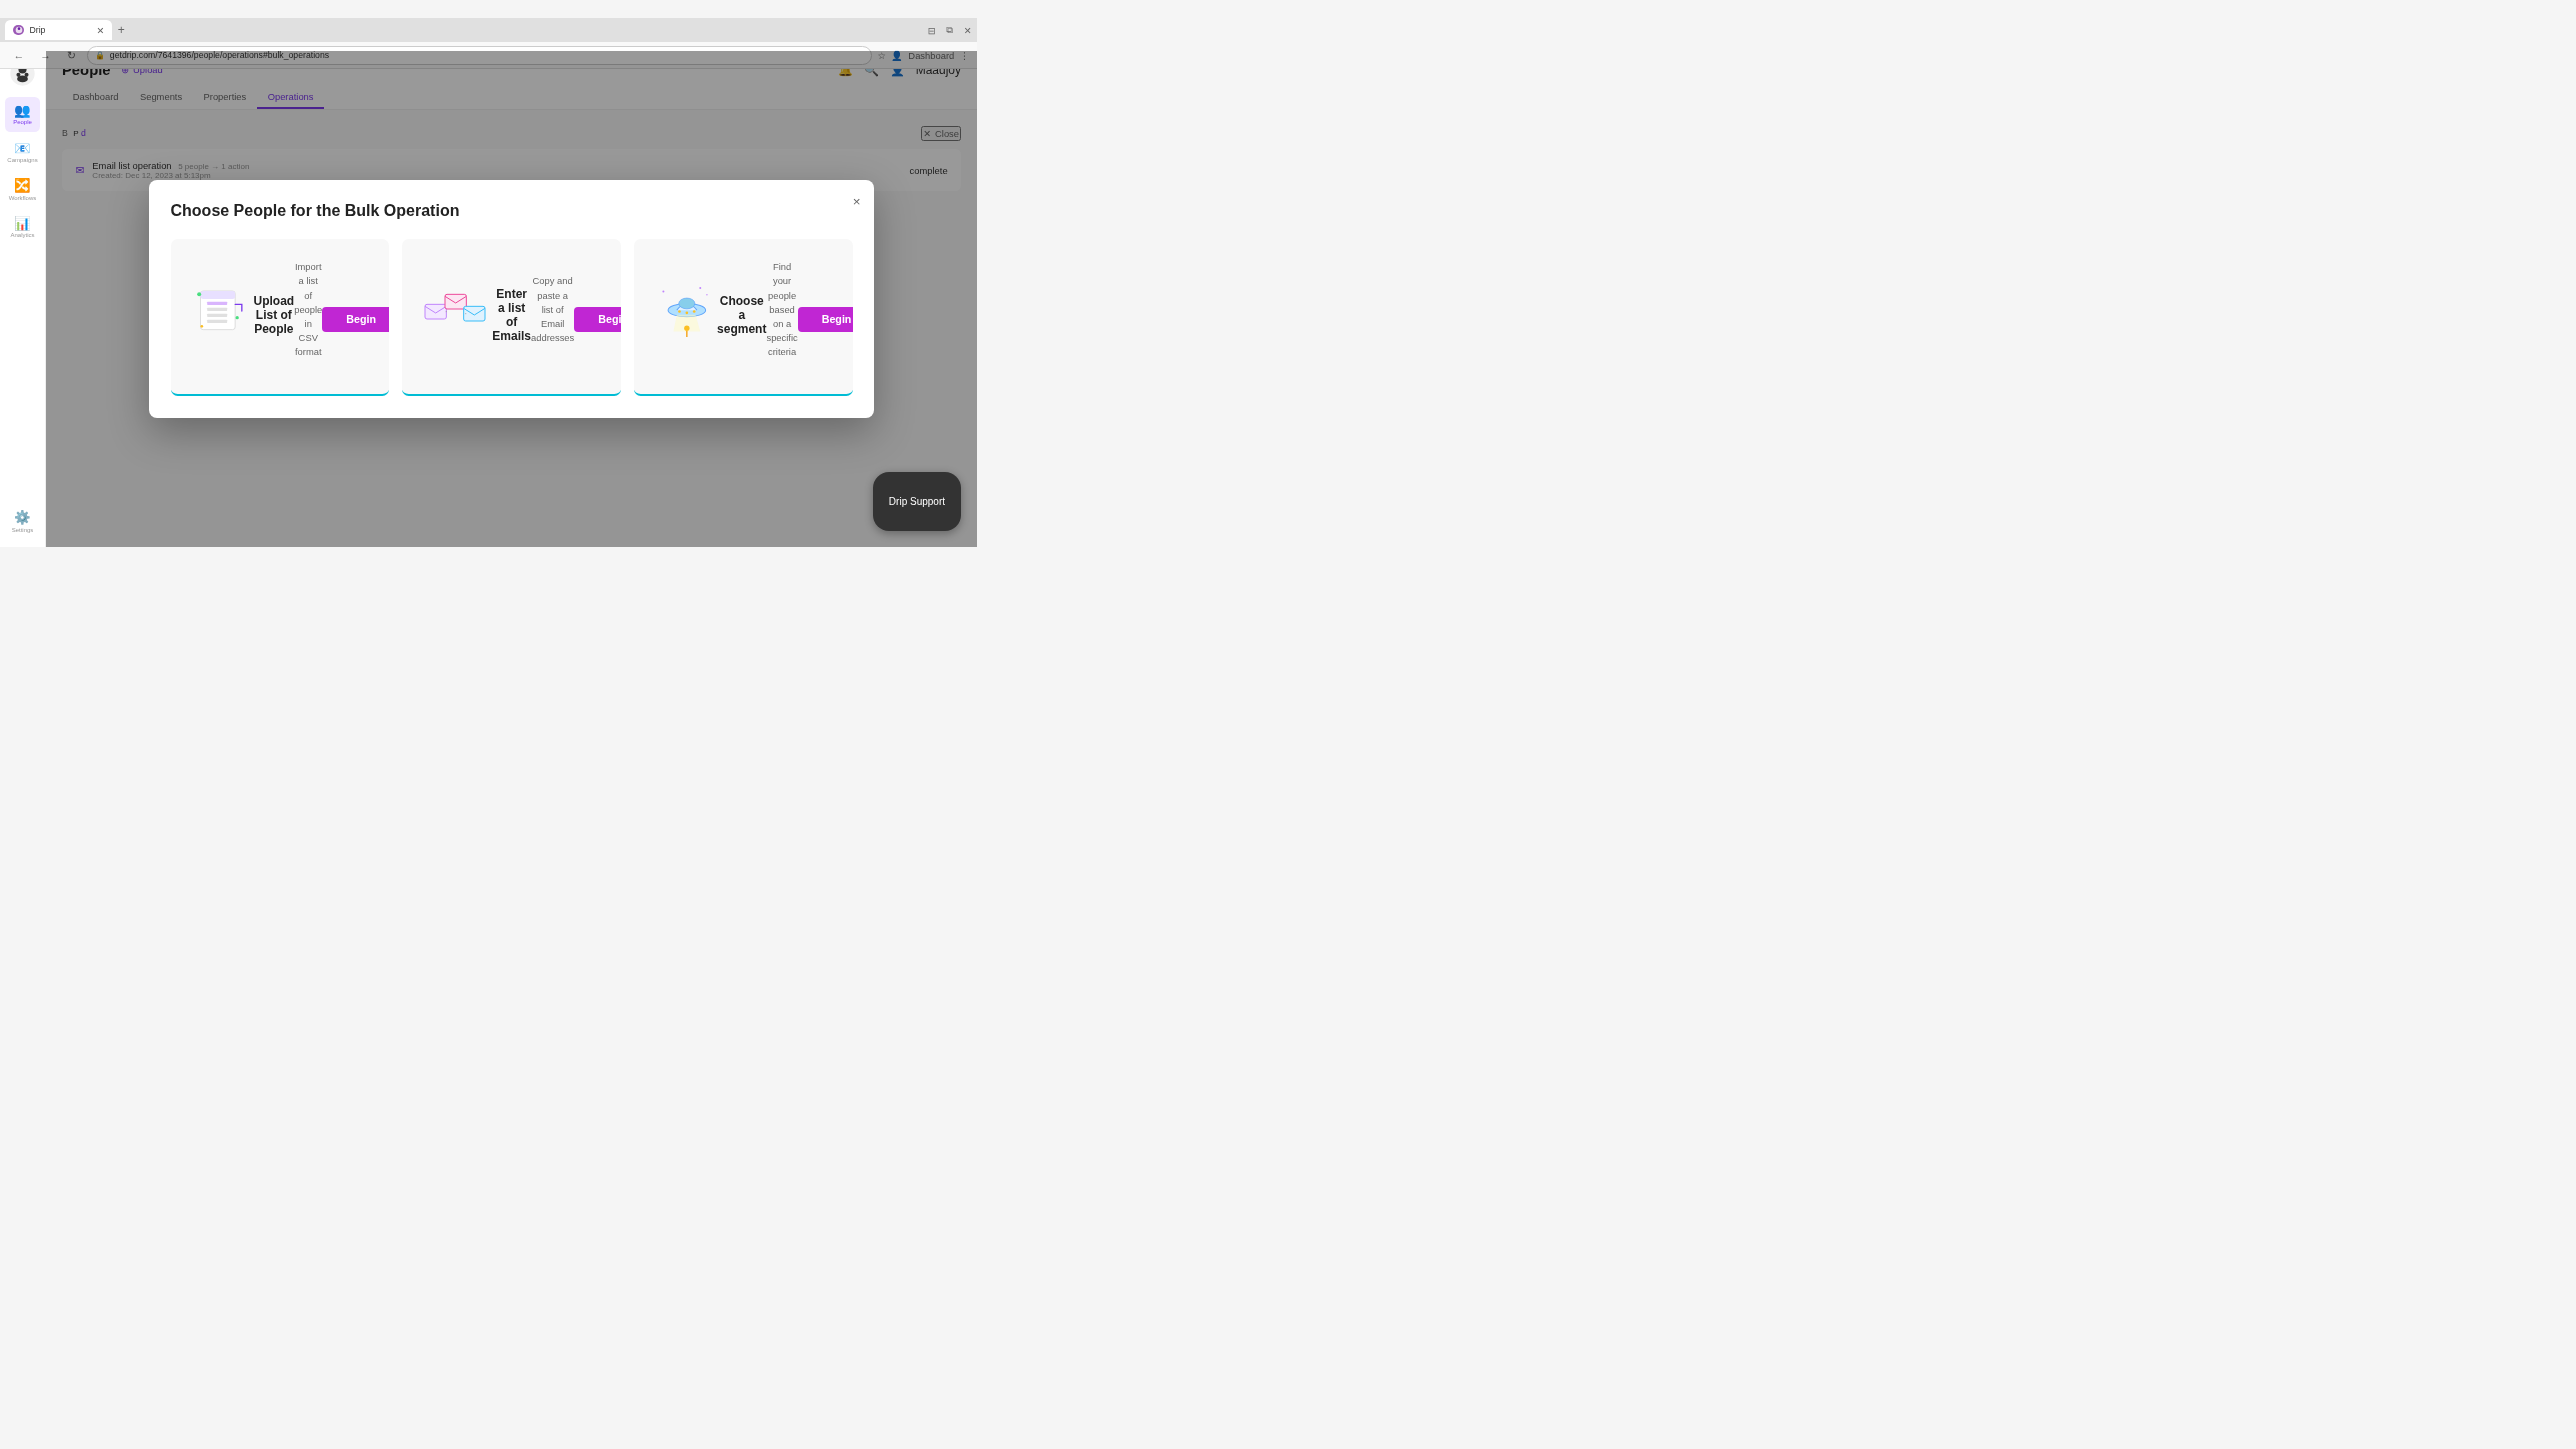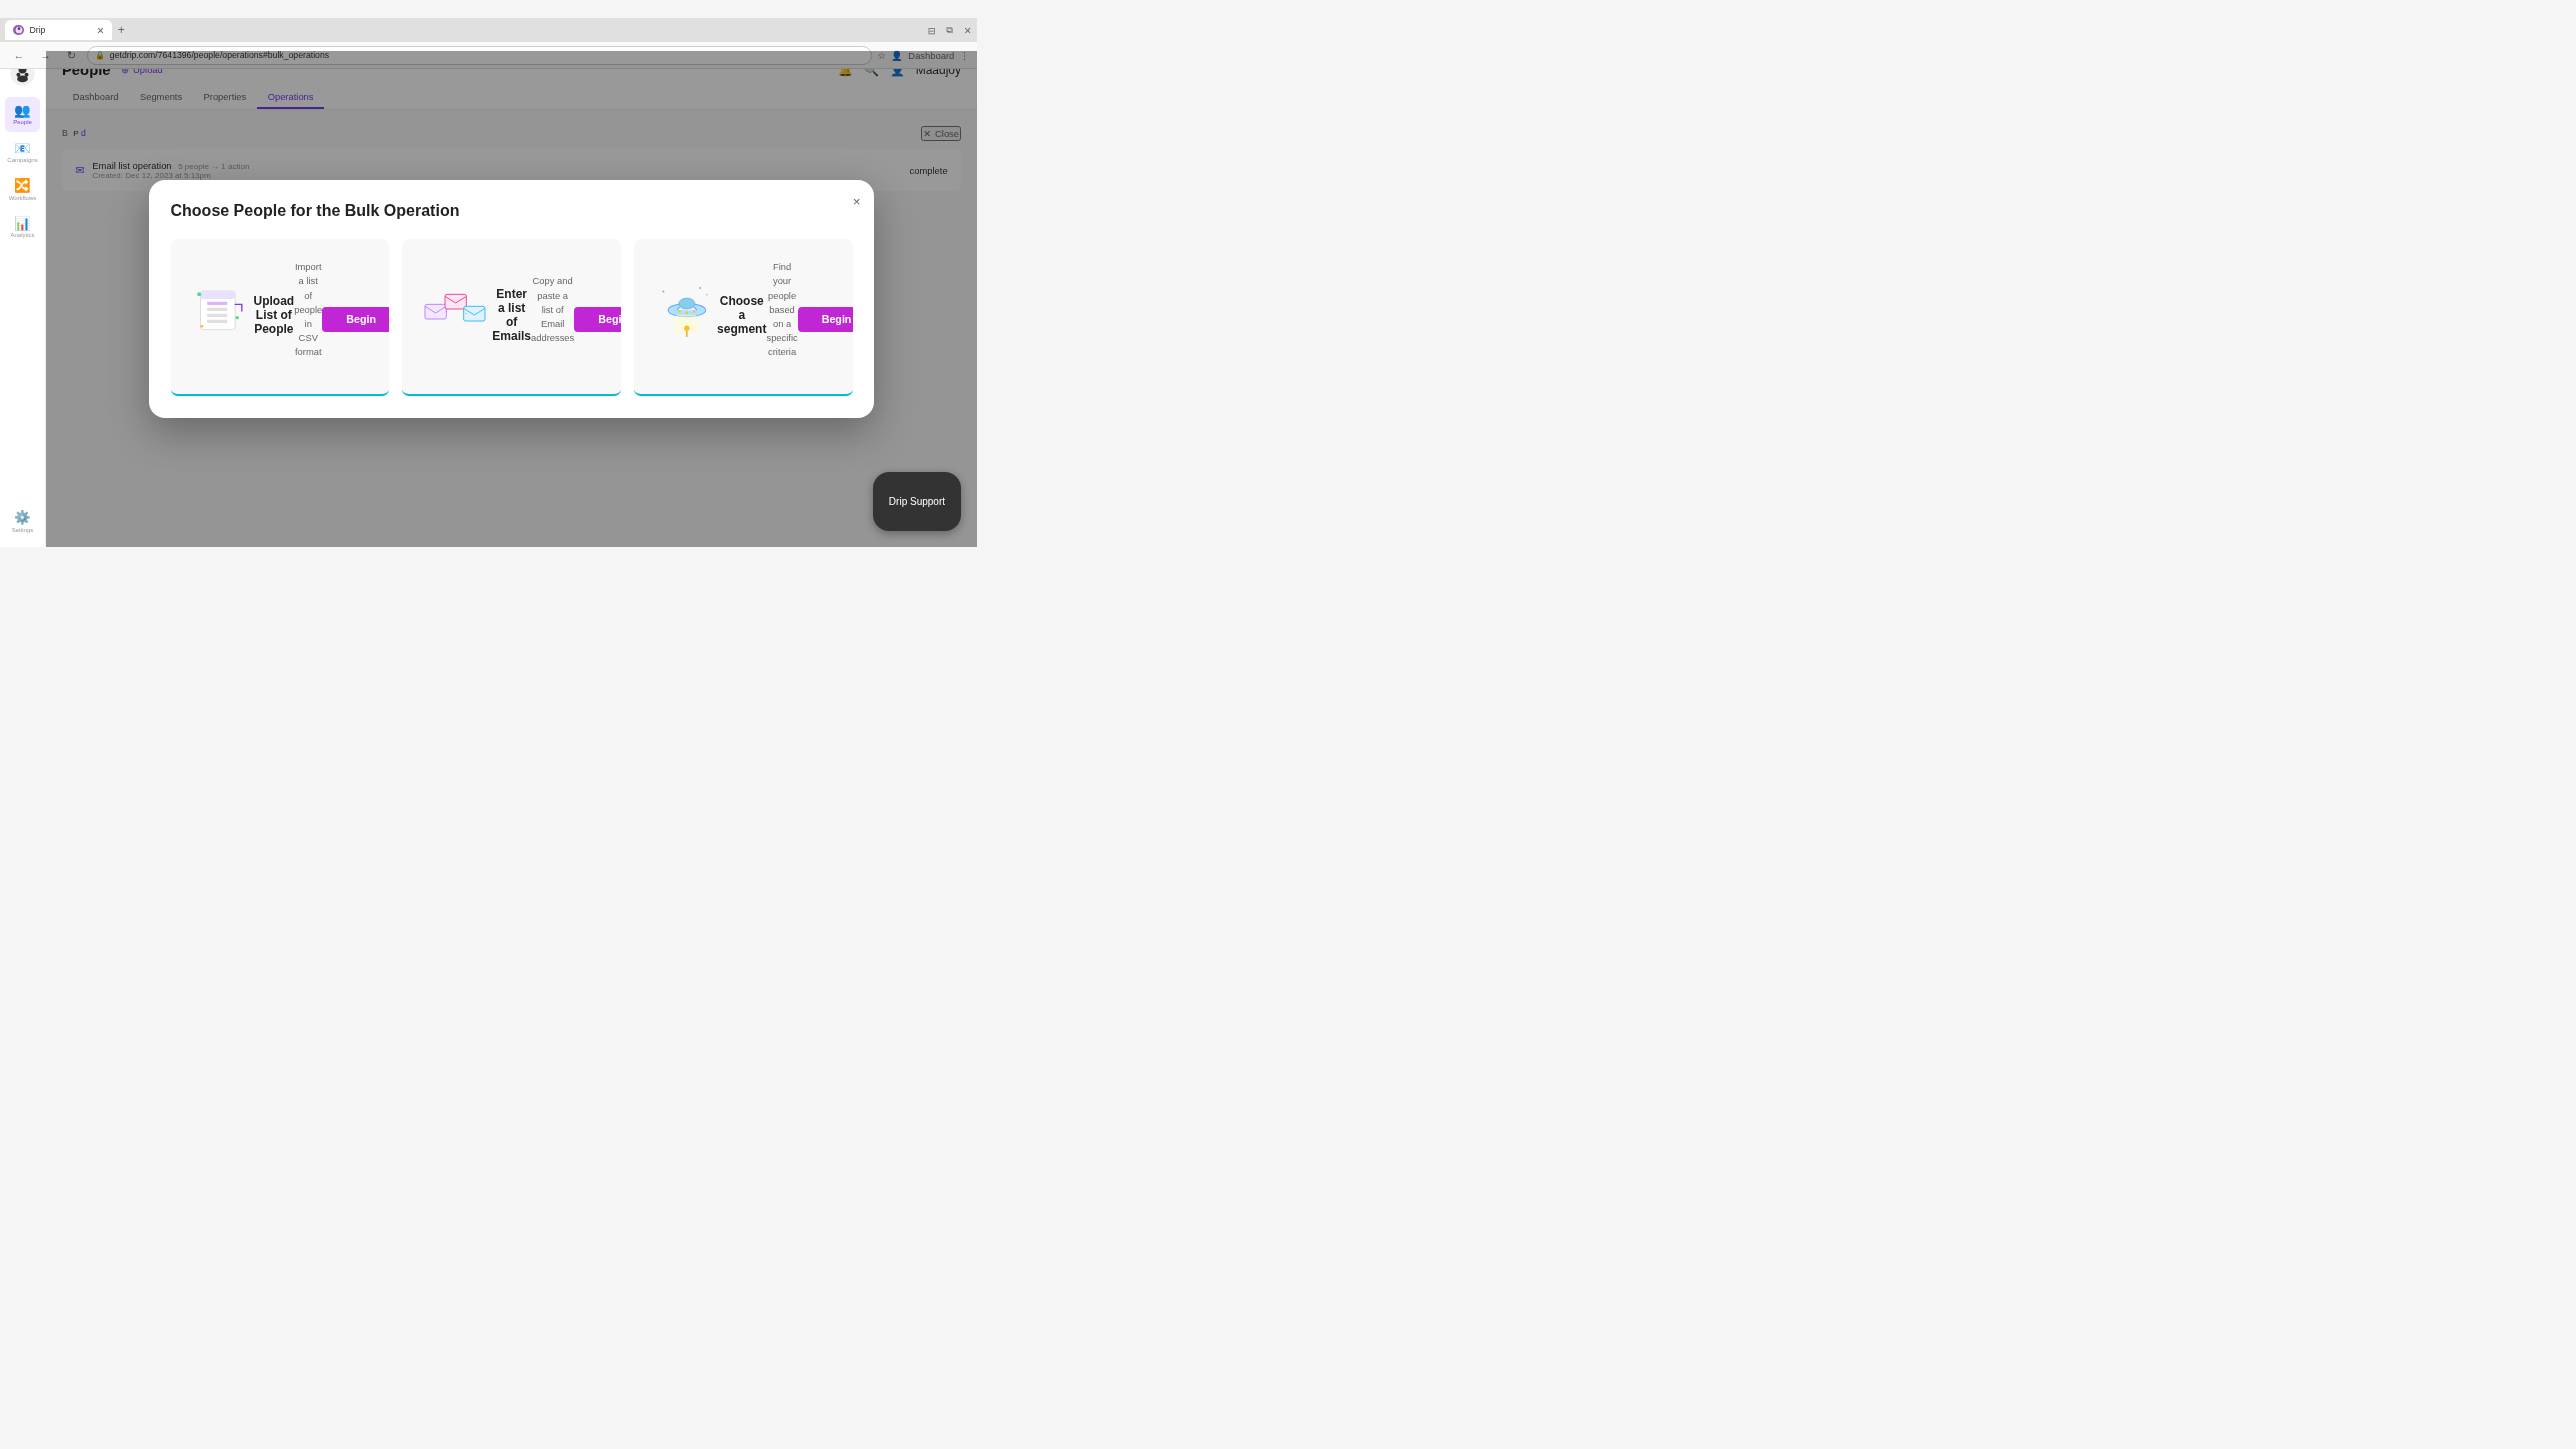--- a/index.html
+++ b/index.html
@@ -270,21 +270,21 @@
       background: rgba(0,0,0,0.4);
       z-index: 50;
       display: flex;
       align-items: center;
       justify-content: center;
     }
 
     
     .modal {
       background: white;
-      border-radius: 16px;
+      border-radius: 8px;
       padding: 21.5px;
       width: 725px;
       max-width: 90%;
       position: relative;
       box-shadow: 0 13.4px 40px rgba(0,0,0,0.3);
     }
 
     .modal-title {
       font-size: 16px;
       font-weight: 600;

